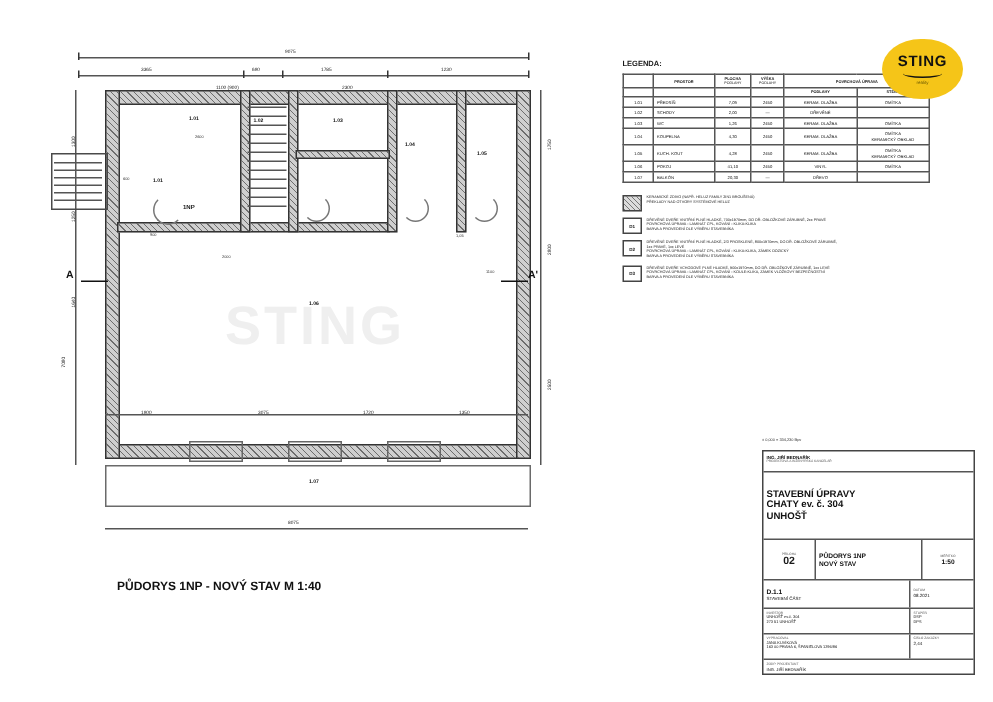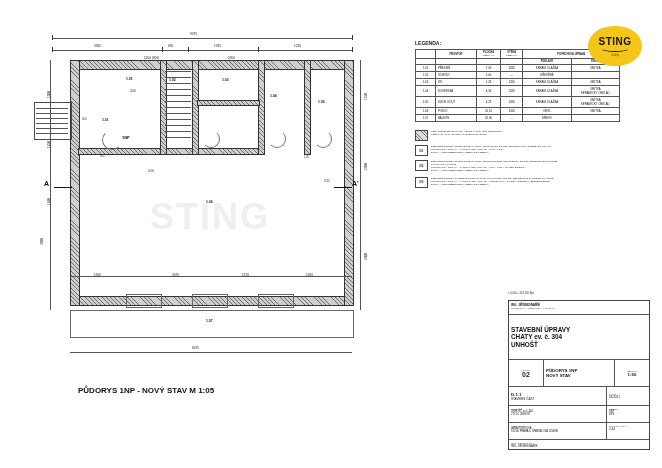--- a/index.html
+++ b/index.html
@@ -228,21 +228,21 @@
     <div class="dimtxt" style="left:150px;top:316px;">8075</div>
 
     <div class="secmark" style="left:2px;top:150px;">A</div>
     <div class="secarrow" style="left:12px;top:157px;width:18px;"></div>
     <div class="secmark" style="left:310px;top:150px;">A'</div>
     <div class="secarrow" style="left:292px;top:157px;width:18px;"></div>
   </div>
 
   <div id="watermark">STING</div>
 
-  <div id="plan-caption">PŮDORYS 1NP - NOVÝ STAV   M 1:05</div>
+  <div id="plan-caption">PŮDORYS 1NP - NOVÝ STAV   M 1:40</div>
 
   <div id="legend">
     <div class="lg-title">LEGENDA:</div>
     <table class="lg">
       <thead>
         <tr>
           <th style="width:18px;"></th>
           <th style="width:40px;">PROSTOR</th>
           <th style="width:22px;">
             <span>PLOCHA</span><br>

